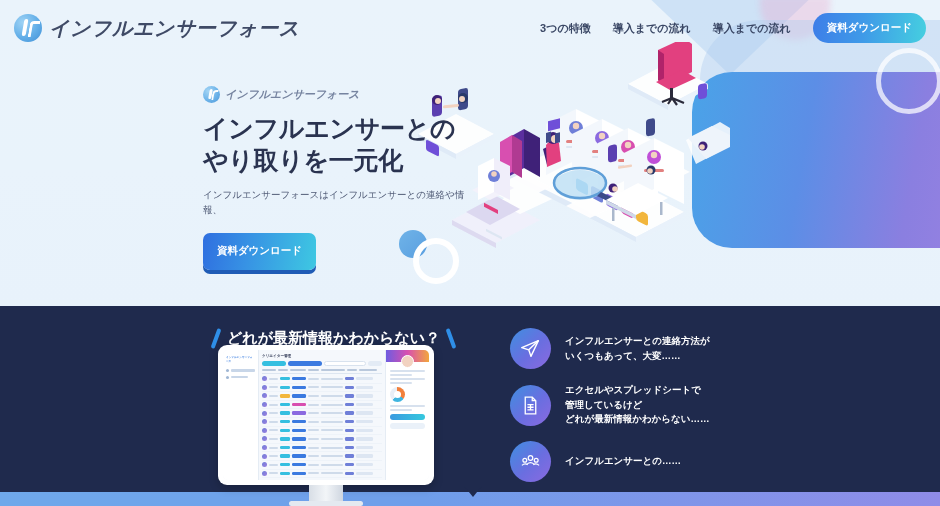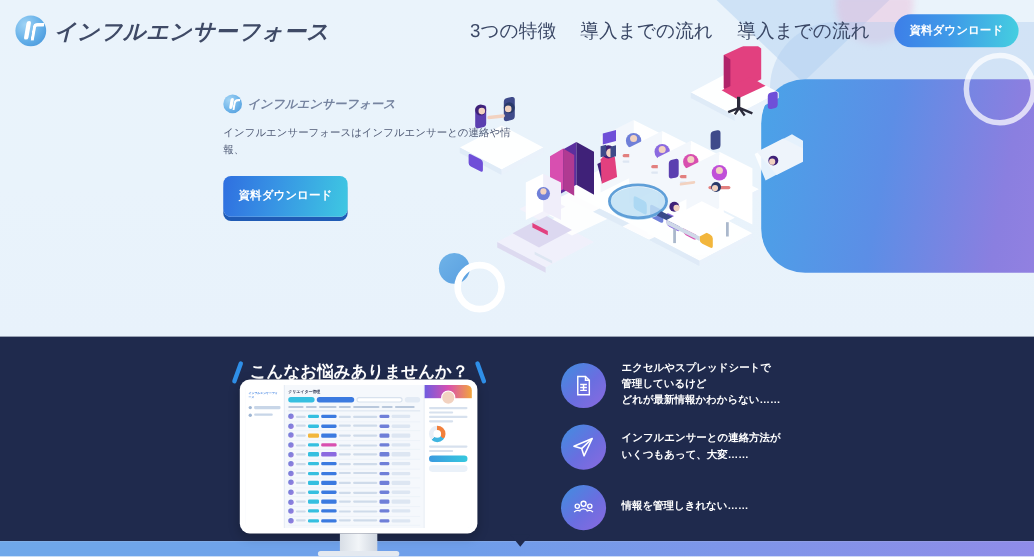--- a/index.html
+++ b/index.html
@@ -77,22 +77,22 @@
     width: 7px; height: 13px;
     border-left: 3px solid #ffffff; border-top: 3px solid #ffffff;
     border-radius: 4px 0 0 0; transform: skewX(-10deg);
   }
   .logo-text {
     font-size: 20px; font-weight: bold; color: #3f4a66;
     font-style: italic; letter-spacing: .5px; white-space: nowrap;
   }
   .nav { margin-left: auto; display: flex; align-items: center; gap: 22px; margin-right: 14px; }
   .nav-link {
-    font-size: 17px; color: #3a4765; text-decoration: none; white-space: nowrap;
-    font-weight: normal; cursor: pointer;
+    font-size: 11px; color: #3a4765; text-decoration: none; white-space: nowrap;
+    font-weight: bold; cursor: pointer;
   }
   .nav-cta {
     font-size: 10.5px; font-weight: bold; color: #ffffff;
     background: linear-gradient(95deg, #3d7ee8 0%, #3f9ae8 45%, #45cfe0 100%);
     padding: 8px 14px; border-radius: 16px; border: none; cursor: pointer;
     white-space: nowrap;
   }
 
   
   .hero-copy { position: absolute; left: 203px; top: 86px; width: 270px; z-index: 12; }
@@ -351,20 +351,24 @@
         <circle cx="303" cy="104" r="4.5" fill="#3f2178"></circle>
         <circle cx="302" cy="105" r="2.8" fill="#f2d2c0"></circle>
       </g>
     </svg>
 
     <div class="hero-copy">
       <div class="hero-logo">
         <span class="logo-mark"></span>
         <span class="hero-logo-text">インフルエンサーフォース</span>
       </div>
+      <h1 class="hero-title">
+        <span>インフルエンサーとの</span><br>
+        <span>やり取りを一元化</span>
+      </h1>
       <p class="hero-sub">
         <span>インフルエンサーフォースはインフルエンサーとの連絡や情報、</span><br>
       </p>
       <button class="hero-btn">資料ダウンロード</button>
     </div>
   </div>
 
   <div class="header">
     <div class="logo-wrap">
       <span class="logo-mark"></span>
@@ -374,21 +378,21 @@
       <a class="nav-link">3つの特徴</a>
       <a class="nav-link">導入までの流れ</a>
       <a class="nav-link">導入までの流れ</a>
       <button class="nav-cta">資料ダウンロード</button>
     </div>
   </div>
 
   <div class="dark">
     <div class="dark-head">
       <span class="slash l"></span>
-      <span class="dark-head-text">こんなお悩みありませんか？</span>
+      <span class="dark-head-text">どれが最新情報かわからない？</span>
       <span class="slash r"></span>
     </div>
   </div>
 
   <div class="monitor">
     <div class="monitor-frame">
       <div class="app">
         <div class="app-side">
           <div class="app-brand">インフルエンサーフォース</div>
           <div class="app-side-item">
@@ -553,56 +557,56 @@
         </div>
       </div>
     </div>
     <div class="monitor-neck"></div>
     <div class="monitor-base"></div>
   </div>
 
   <div class="problems">
     <div class="prob">
       <span class="prob-icon">
+        <svg viewBox="0 0 24 24" fill="none" stroke="#ffffff" stroke-width="1.6" stroke-linejoin="round">
+          <path d="M21 3 L2 11 L10 13.5 L12.5 21 Z"></path>
+          <path d="M21 3 L10 13.5"></path>
+        </svg>
+      </span>
+      <span class="prob-text">
+        <span>インフルエンサーとの連絡方法が</span><br>
+        <span>いくつもあって、大変……</span>
+      </span>
+    </div>
+    <div class="prob">
+      <span class="prob-icon">
         <svg viewBox="0 0 24 24" fill="none" stroke="#ffffff" stroke-width="1.5">
           <path d="M6 2.5 h8 l4 4 v15 H6 Z"></path>
           <path d="M14 2.5 v4 h4"></path>
           <path d="M8.5 11 h7 M8.5 14 h7 M8.5 17 h7 M12 11 v6"></path>
         </svg>
       </span>
       <span class="prob-text">
         <span>エクセルやスプレッドシートで</span><br>
         <span>管理しているけど</span><br>
         <span>どれが最新情報かわからない……</span>
-      </span>
-    </div>
-    <div class="prob">
-      <span class="prob-icon">
-        <svg viewBox="0 0 24 24" fill="none" stroke="#ffffff" stroke-width="1.6" stroke-linejoin="round">
-          <path d="M21 3 L2 11 L10 13.5 L12.5 21 Z"></path>
-          <path d="M21 3 L10 13.5"></path>
-        </svg>
-      </span>
-      <span class="prob-text">
-        <span>インフルエンサーとの連絡方法が</span><br>
-        <span>いくつもあって、大変……</span>
       </span>
     </div>
     <div class="prob">
       <span class="prob-icon">
         <svg viewBox="0 0 24 24" fill="none" stroke="#ffffff" stroke-width="1.4">
           <circle cx="12" cy="8" r="2.6"></circle>
           <path d="M8 15 q4 -3.4 8 0"></path>
           <circle cx="5.5" cy="10.5" r="2.2"></circle>
           <path d="M2.2 16.4 q3.3 -2.9 6.6 -0.6"></path>
           <circle cx="18.5" cy="10.5" r="2.2"></circle>
           <path d="M21.8 16.4 q-3.3 -2.9 -6.6 -0.6"></path>
         </svg>
       </span>
       <span class="prob-text">
-        <span>情報を管理しきれない……</span>
+        <span>インフルエンサーとの……</span>
       </span>
     </div>
   </div>
 
   <div class="arrow-down"></div>
   <div class="bottom"></div>
 </div>
 
 </body></html>

